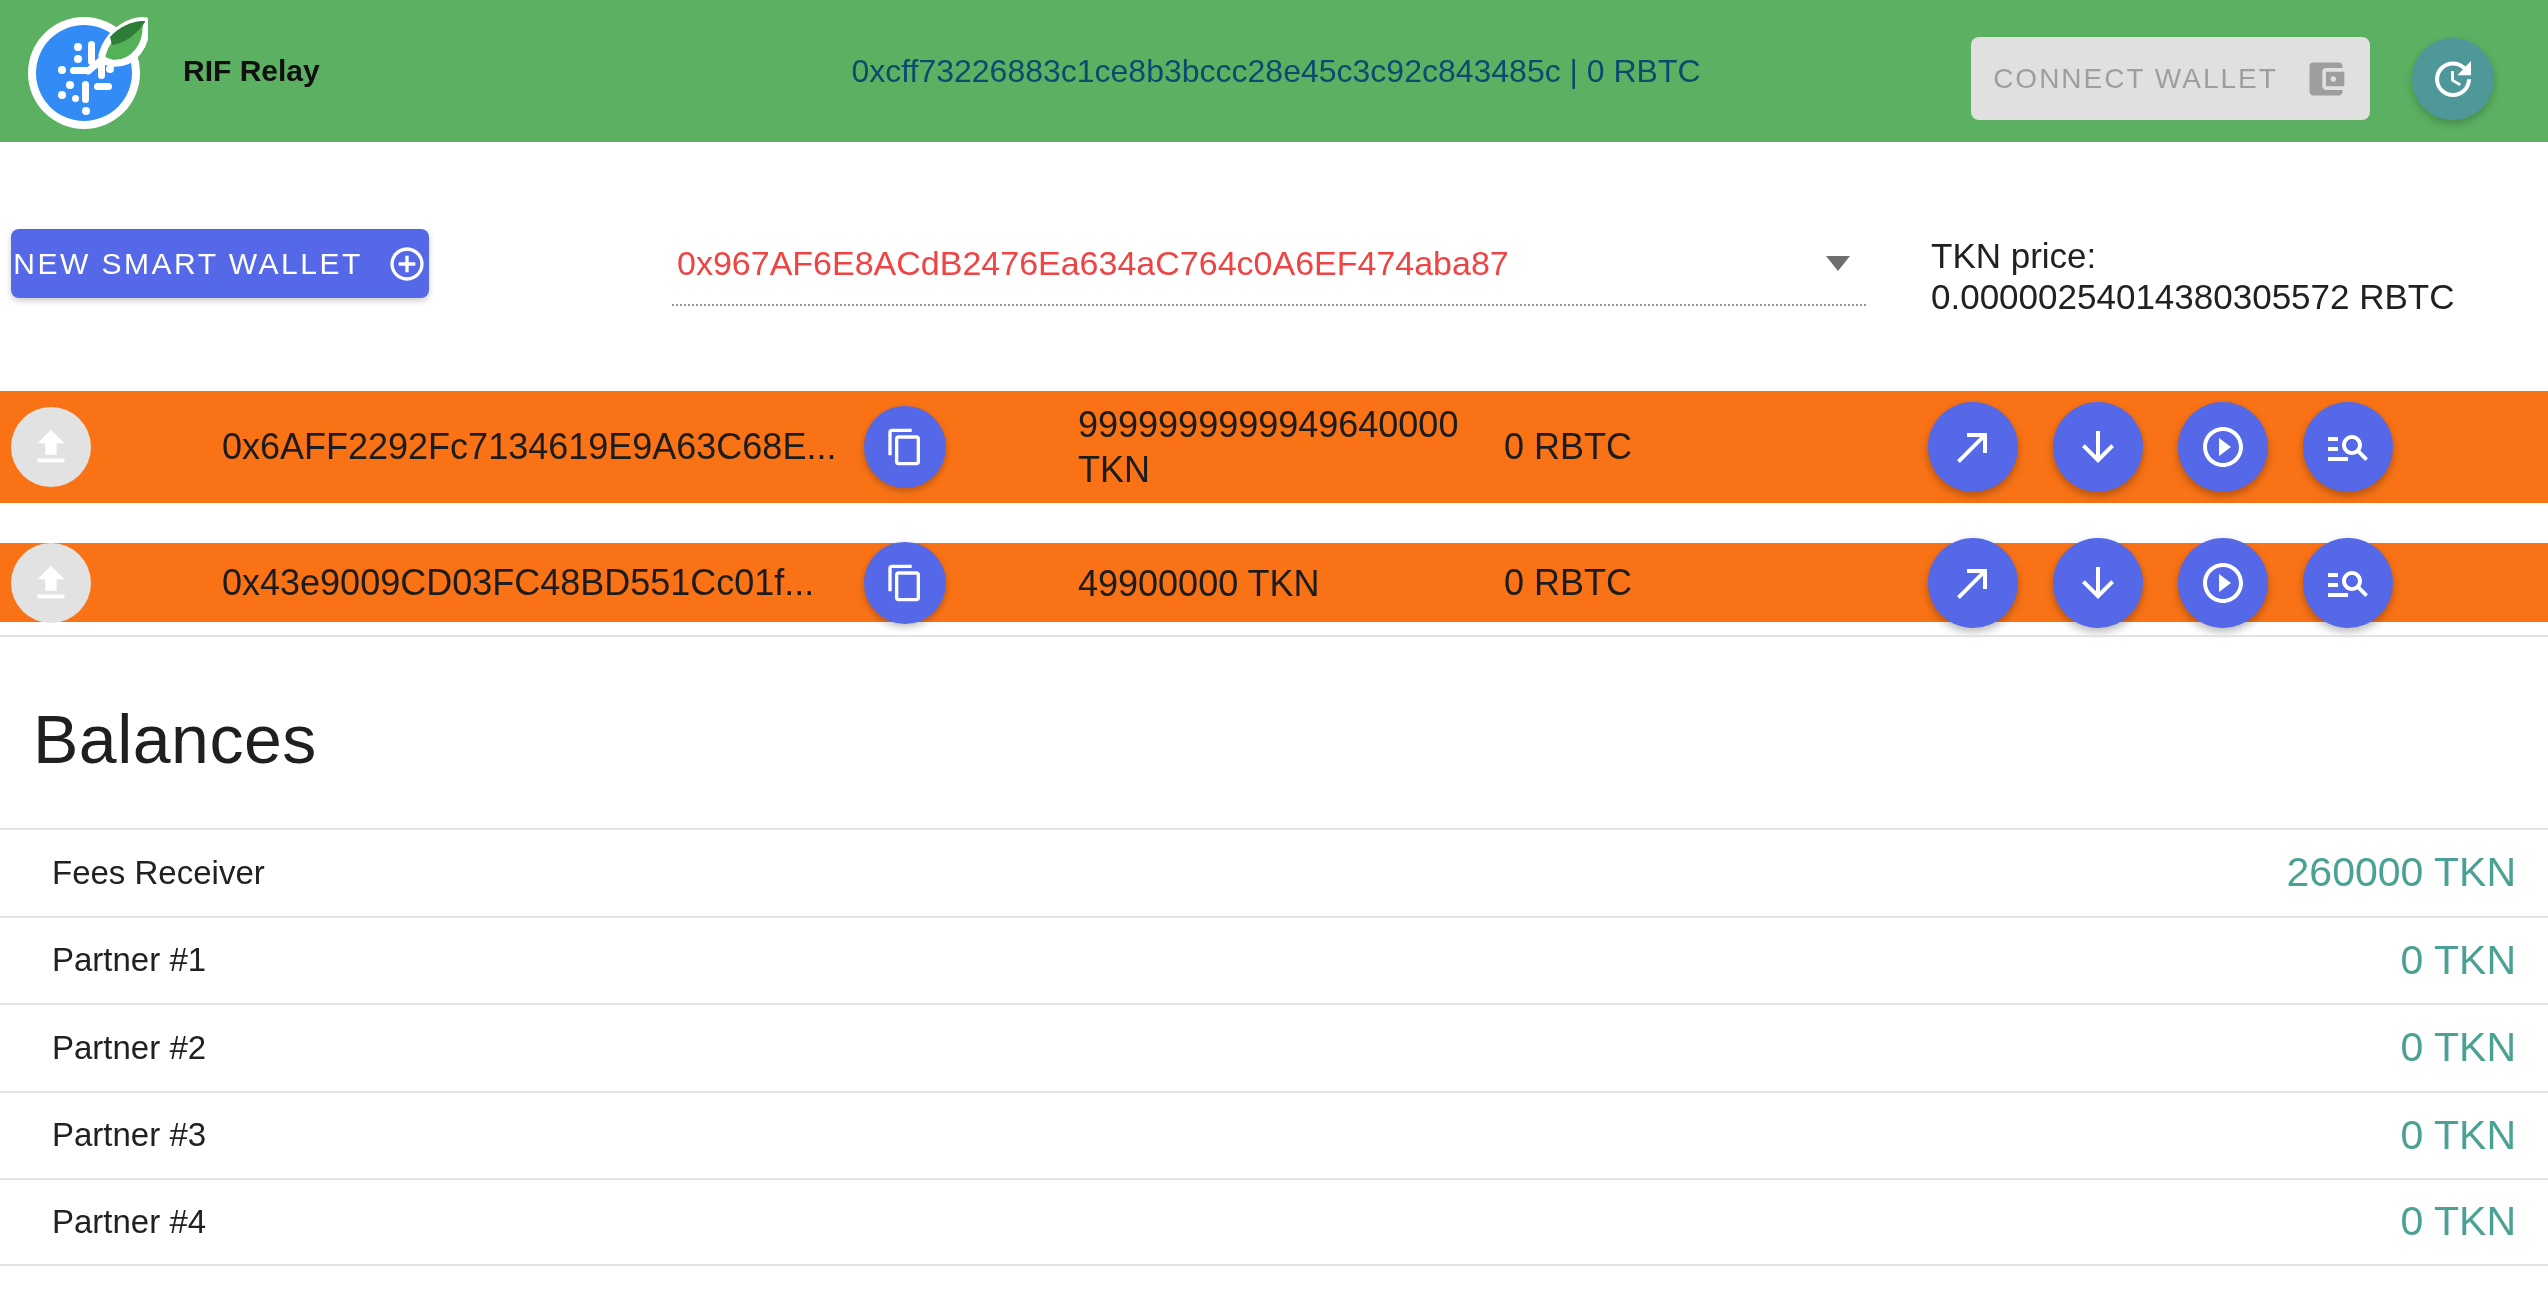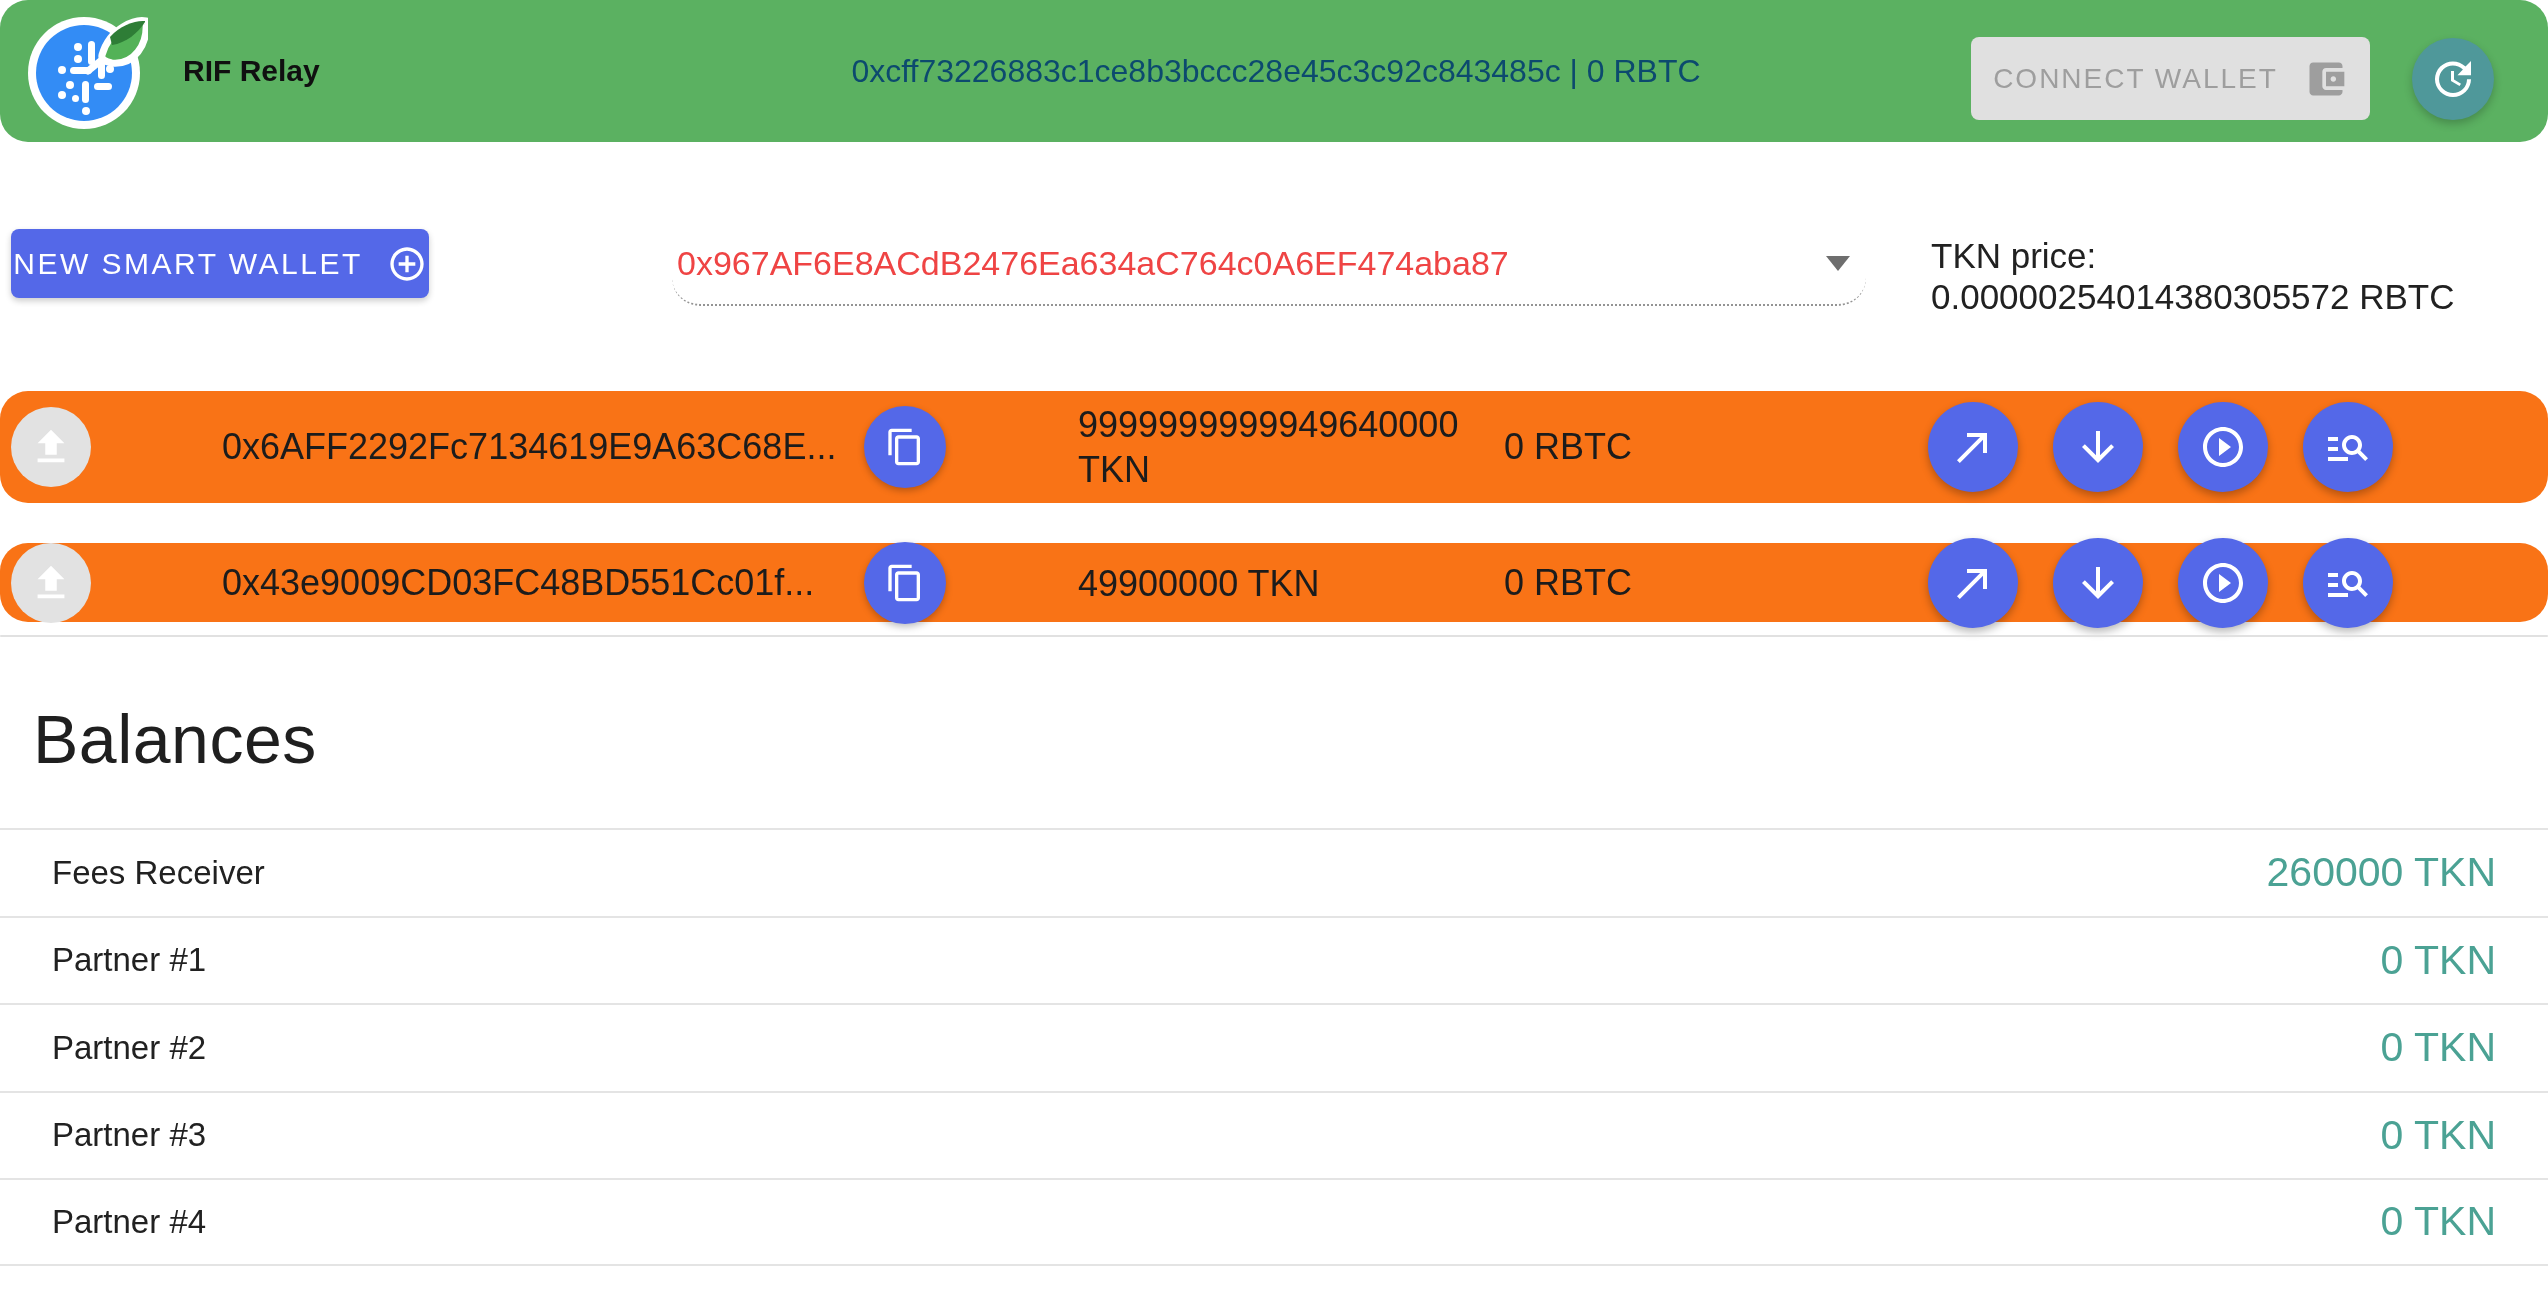--- a/index.html
+++ b/index.html
@@ -1,18 +1,18 @@
 <!DOCTYPE html>
 <html><head>
 <meta charset="utf-8">
 <style>
   * { margin: 0; padding: 0; box-sizing: border-box; }
   html, body { width: 2548px; height: 1294px; overflow: hidden; background: #ffffff;
     font-family: "Liberation Sans", "DejaVu Sans", sans-serif; }
-  .abs { position: absolute; border-radius: 28px; }
+  .abs { position: absolute; }
   .page { position: relative; width: 2548px; height: 1294px; background: #fff; }
 
   
   .appbar { left: 0; top: 0; width: 2548px; height: 142px; background: #5BB161; }
   .logo { left: 26px; top: 11px; width: 122px; height: 122px; }
   .app-title { left: 183px; top: 0; height: 142px; line-height: 142px;
     font-size: 30px; font-weight: 700; color: #101010; }
   .account { left: 1276px; top: 0; transform: translateX(-50%); height: 142px;
     line-height: 142px; font-size: 32px; color: #0c4a6e; white-space: nowrap; }
   .connect-btn { left: 1971px; top: 37px; width: 399px; height: 83px;
@@ -64,21 +64,21 @@
   .action-btn svg { width: 48px; height: 48px; }
   .act-1 { left: 1928px; } .act-2 { left: 2053px; } .act-3 { left: 2178px; } .act-4 { left: 2303px; }
 
   .row-divider { left: 0; top: 635px; width: 2548px; border-top: 2px solid #E1E1E1; }
 
   
   .balances-title { left: 33px; top: 700px; font-size: 68px; font-weight: 400;
     color: #1F1F1F; letter-spacing: 0.5px; }
   .balances-table { left: 0; top: 828px; width: 2548px; }
   .balance-row { height: 87.5px; border-top: 2px solid #E4E4E4; display: flex;
-    align-items: center; justify-content: space-between; padding: 0 52px 0 52px;
+    align-items: center; justify-content: space-between; padding: 0 32px 0 52px;
     background: #fff; }
   .balance-row:last-child { border-bottom: 2px solid #E4E4E4; }
   .balance-label { font-size: 33px; color: #212121; }
   .balance-value { font-size: 41px; color: #4BA294; }
 </style>
 </head>
 <body>
 
 <div class="page">
 

